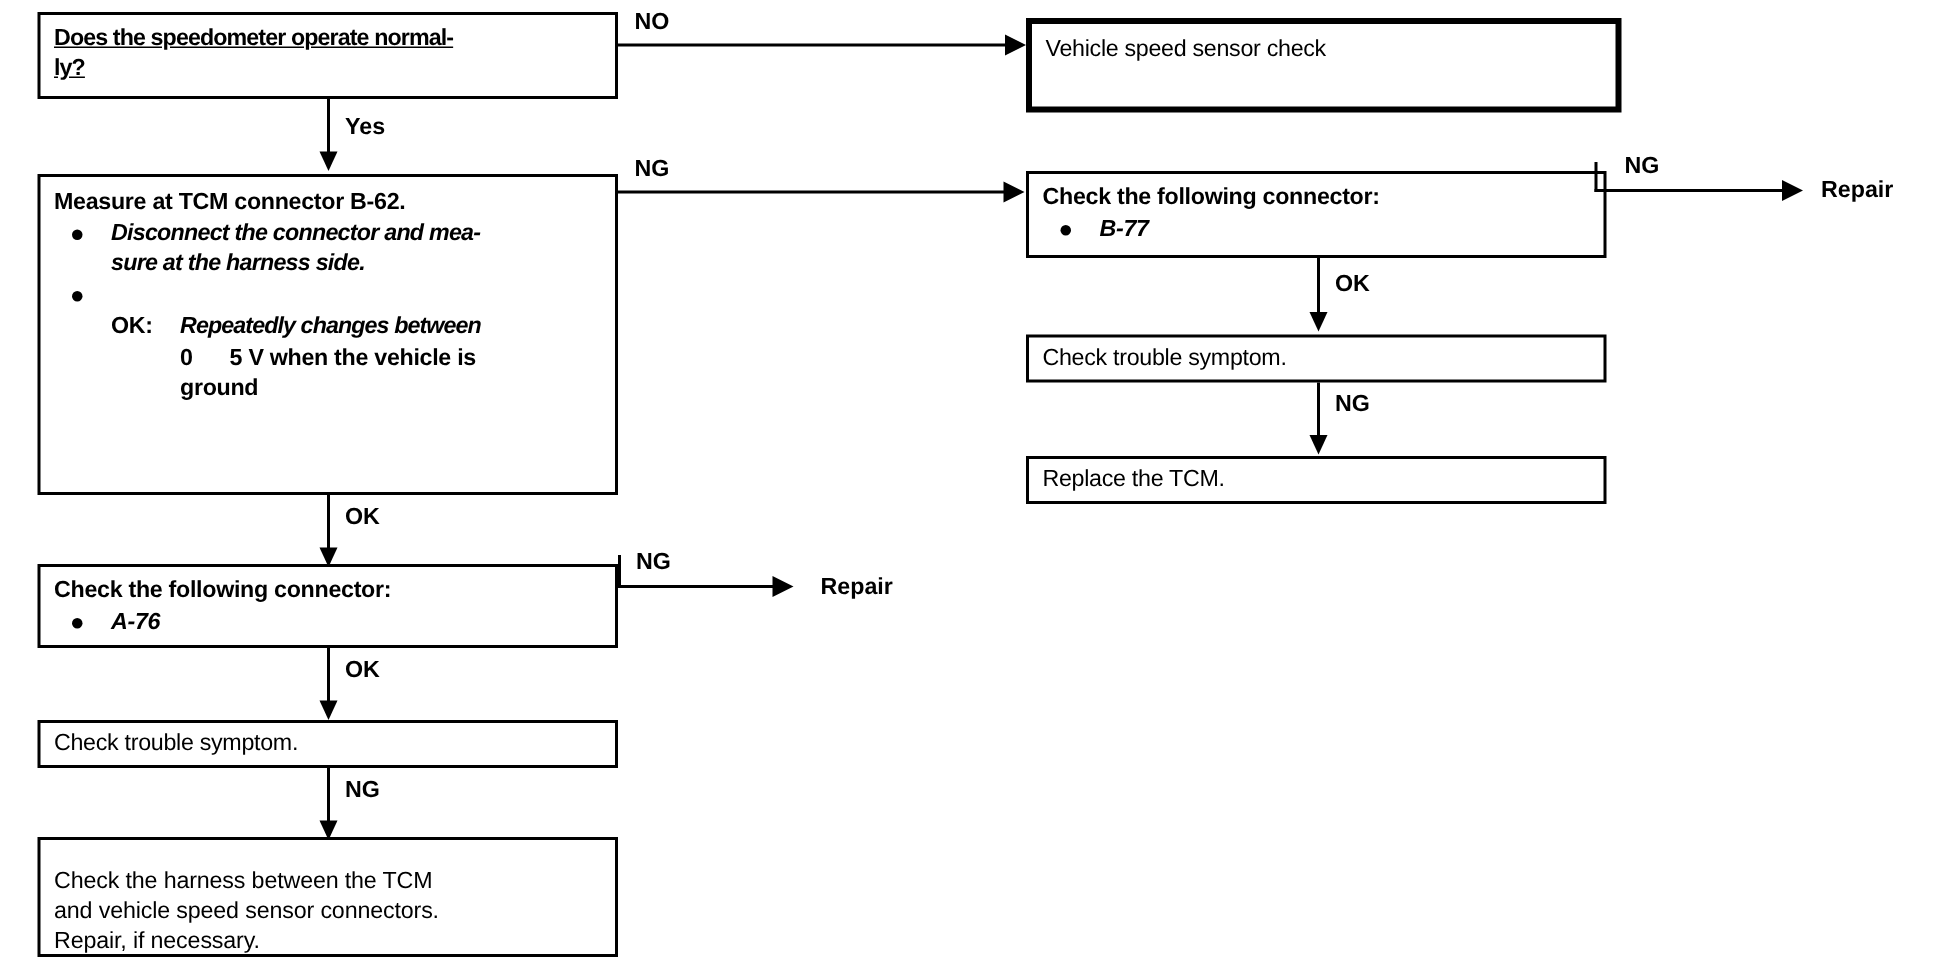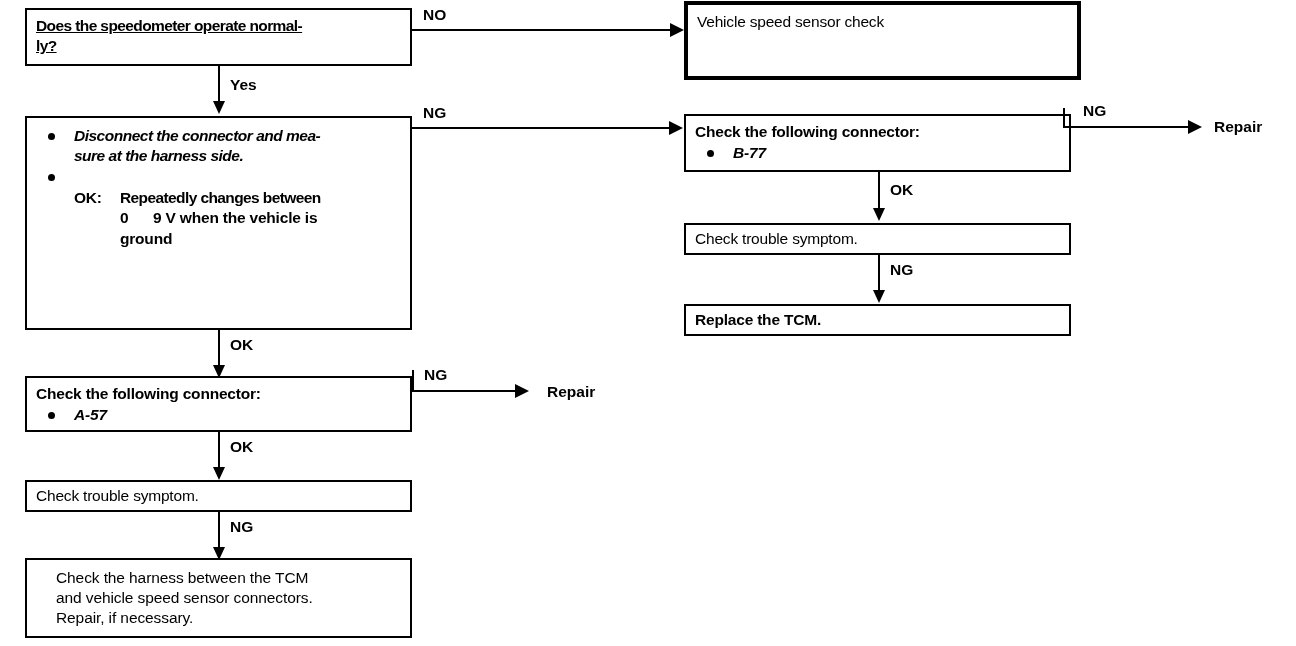--- a/index.html
+++ b/index.html
@@ -89,47 +89,48 @@
     <div class="pad" style="padding-top:6px;text-decoration:underline;">
       <span style="white-space:pre-line;display:block;letter-spacing:-0.6px;">Does the speedometer operate normal-
 ly?</span>
     </div>
   </div>
 
   <div class="hline" style="left:412px;top:29px;width:262px;"></div>
   <div class="arrow-right" style="left:670px;top:23px;"></div>
   <div class="lbl" style="left:423px;top:6px;">NO</div>
 
-  <div class="box thick" style="left:684px;top:1px;width:397px;height:79px;">
+  <div class="box thick" style="left:684px;top:12px;width:397px;height:63px;">
     <div class="pad" style="padding-top:7px;">
       <span style="font-weight:normal;">Vehicle speed sensor check</span>
     </div>
   </div>
 
   <div class="vline" style="left:218px;top:66px;width:2px;height:38px;"></div>
   <div class="arrow-down" style="left:213px;top:101px;"></div>
   <div class="lbl" style="left:230px;top:76px;">Yes</div>
 
   <div class="box" style="left:25px;top:116px;width:387px;height:214px;">
     <div class="pad" style="padding-top:7px;">
+      <span class="title">Measure at TCM connector B-62.</span>
       <ul class="bullets">
         <li>
           <span class="dot"></span>
           <span style="white-space:pre-line;display:block;letter-spacing:-0.5px;">Disconnect the connector and mea-
 sure at the harness side.</span>
         </li>
         <li>
           <span class="dot"></span>
         </li>
       </ul>
       <div class="okline">
         <span class="oklab">OK:</span>
         <span class="okbody">
-          <span class="sub2" style="display:block;letter-spacing:-0.6px;">Repeatedly changes between</span>
-          <span class="sub2" style="display:block;white-space:pre;">0      9 V when the vehicle is</span>
+          <span class="sub2" style="display:block;letter-spacing:-0.6px;font-style:italic;">Repeatedly changes between</span>
+          <span class="sub2" style="display:block;white-space:pre;">0      5 V when the vehicle is</span>
           <span class="sub2" style="display:block;">ground</span>
         </span>
       </div>
     </div>
   </div>
 
   <div class="hline" style="left:412px;top:127px;width:262px;"></div>
   <div class="arrow-right" style="left:669px;top:121px;"></div>
   <div class="lbl" style="left:423px;top:104px;">NG</div>
 
@@ -160,35 +161,35 @@
       <span style="font-weight:normal;">Check trouble symptom.</span>
     </div>
   </div>
 
   <div class="vline" style="left:878px;top:255px;height:38px;"></div>
   <div class="arrow-down" style="left:873px;top:290px;"></div>
   <div class="lbl" style="left:890px;top:261px;">NG</div>
 
   <div class="box" style="left:684px;top:304px;width:387px;height:32px;">
     <div class="pad" style="padding-top:4px;">
-      <span style="font-weight:bold;">Replace the TCM.</span>
+      <span style="font-weight:normal;">Replace the TCM.</span>
     </div>
   </div>
 
   <div class="vline" style="left:218px;top:330px;height:38px;"></div>
   <div class="arrow-down" style="left:213px;top:365px;"></div>
   <div class="lbl" style="left:230px;top:336px;">OK</div>
 
   <div class="box" style="left:25px;top:376px;width:387px;height:56px;">
     <div class="pad" style="padding-top:6px;">
       <span class="title">Check the following connector:</span>
       <ul class="bullets">
         <li style="padding-left:38px;">
           <span class="dot"></span>
-          <span>A-57</span>
+          <span>A-76</span>
         </li>
       </ul>
     </div>
   </div>
 
   <div class="elbow-v" style="left:412px;top:370px;height:22px;"></div>
   <div class="hline" style="left:412px;top:390px;width:108px;"></div>
   <div class="arrow-right" style="left:515px;top:384px;"></div>
   <div class="lbl" style="left:424px;top:366px;">NG</div>
   <div class="endlabel" style="left:547px;top:383px;">Repair</div>
@@ -201,20 +202,20 @@
     <div class="pad" style="padding-top:4px;">
       <span style="font-weight:normal;">Check trouble symptom.</span>
     </div>
   </div>
 
   <div class="vline" style="left:218px;top:512px;height:38px;"></div>
   <div class="arrow-down" style="left:213px;top:547px;"></div>
   <div class="lbl" style="left:230px;top:518px;">NG</div>
 
   <div class="box" style="left:25px;top:558px;width:387px;height:80px;">
-    <div class="pad" style="padding-top:8px;margin-left:20px;">
+    <div class="pad" style="padding-top:18px;">
       <span style="white-space:pre-line;display:block;font-weight:normal;letter-spacing:-0.1px;">Check the harness between the TCM
 and vehicle speed sensor connectors.
 Repair, if necessary.</span>
     </div>
   </div>
 
 </div>
 
 </body></html>

